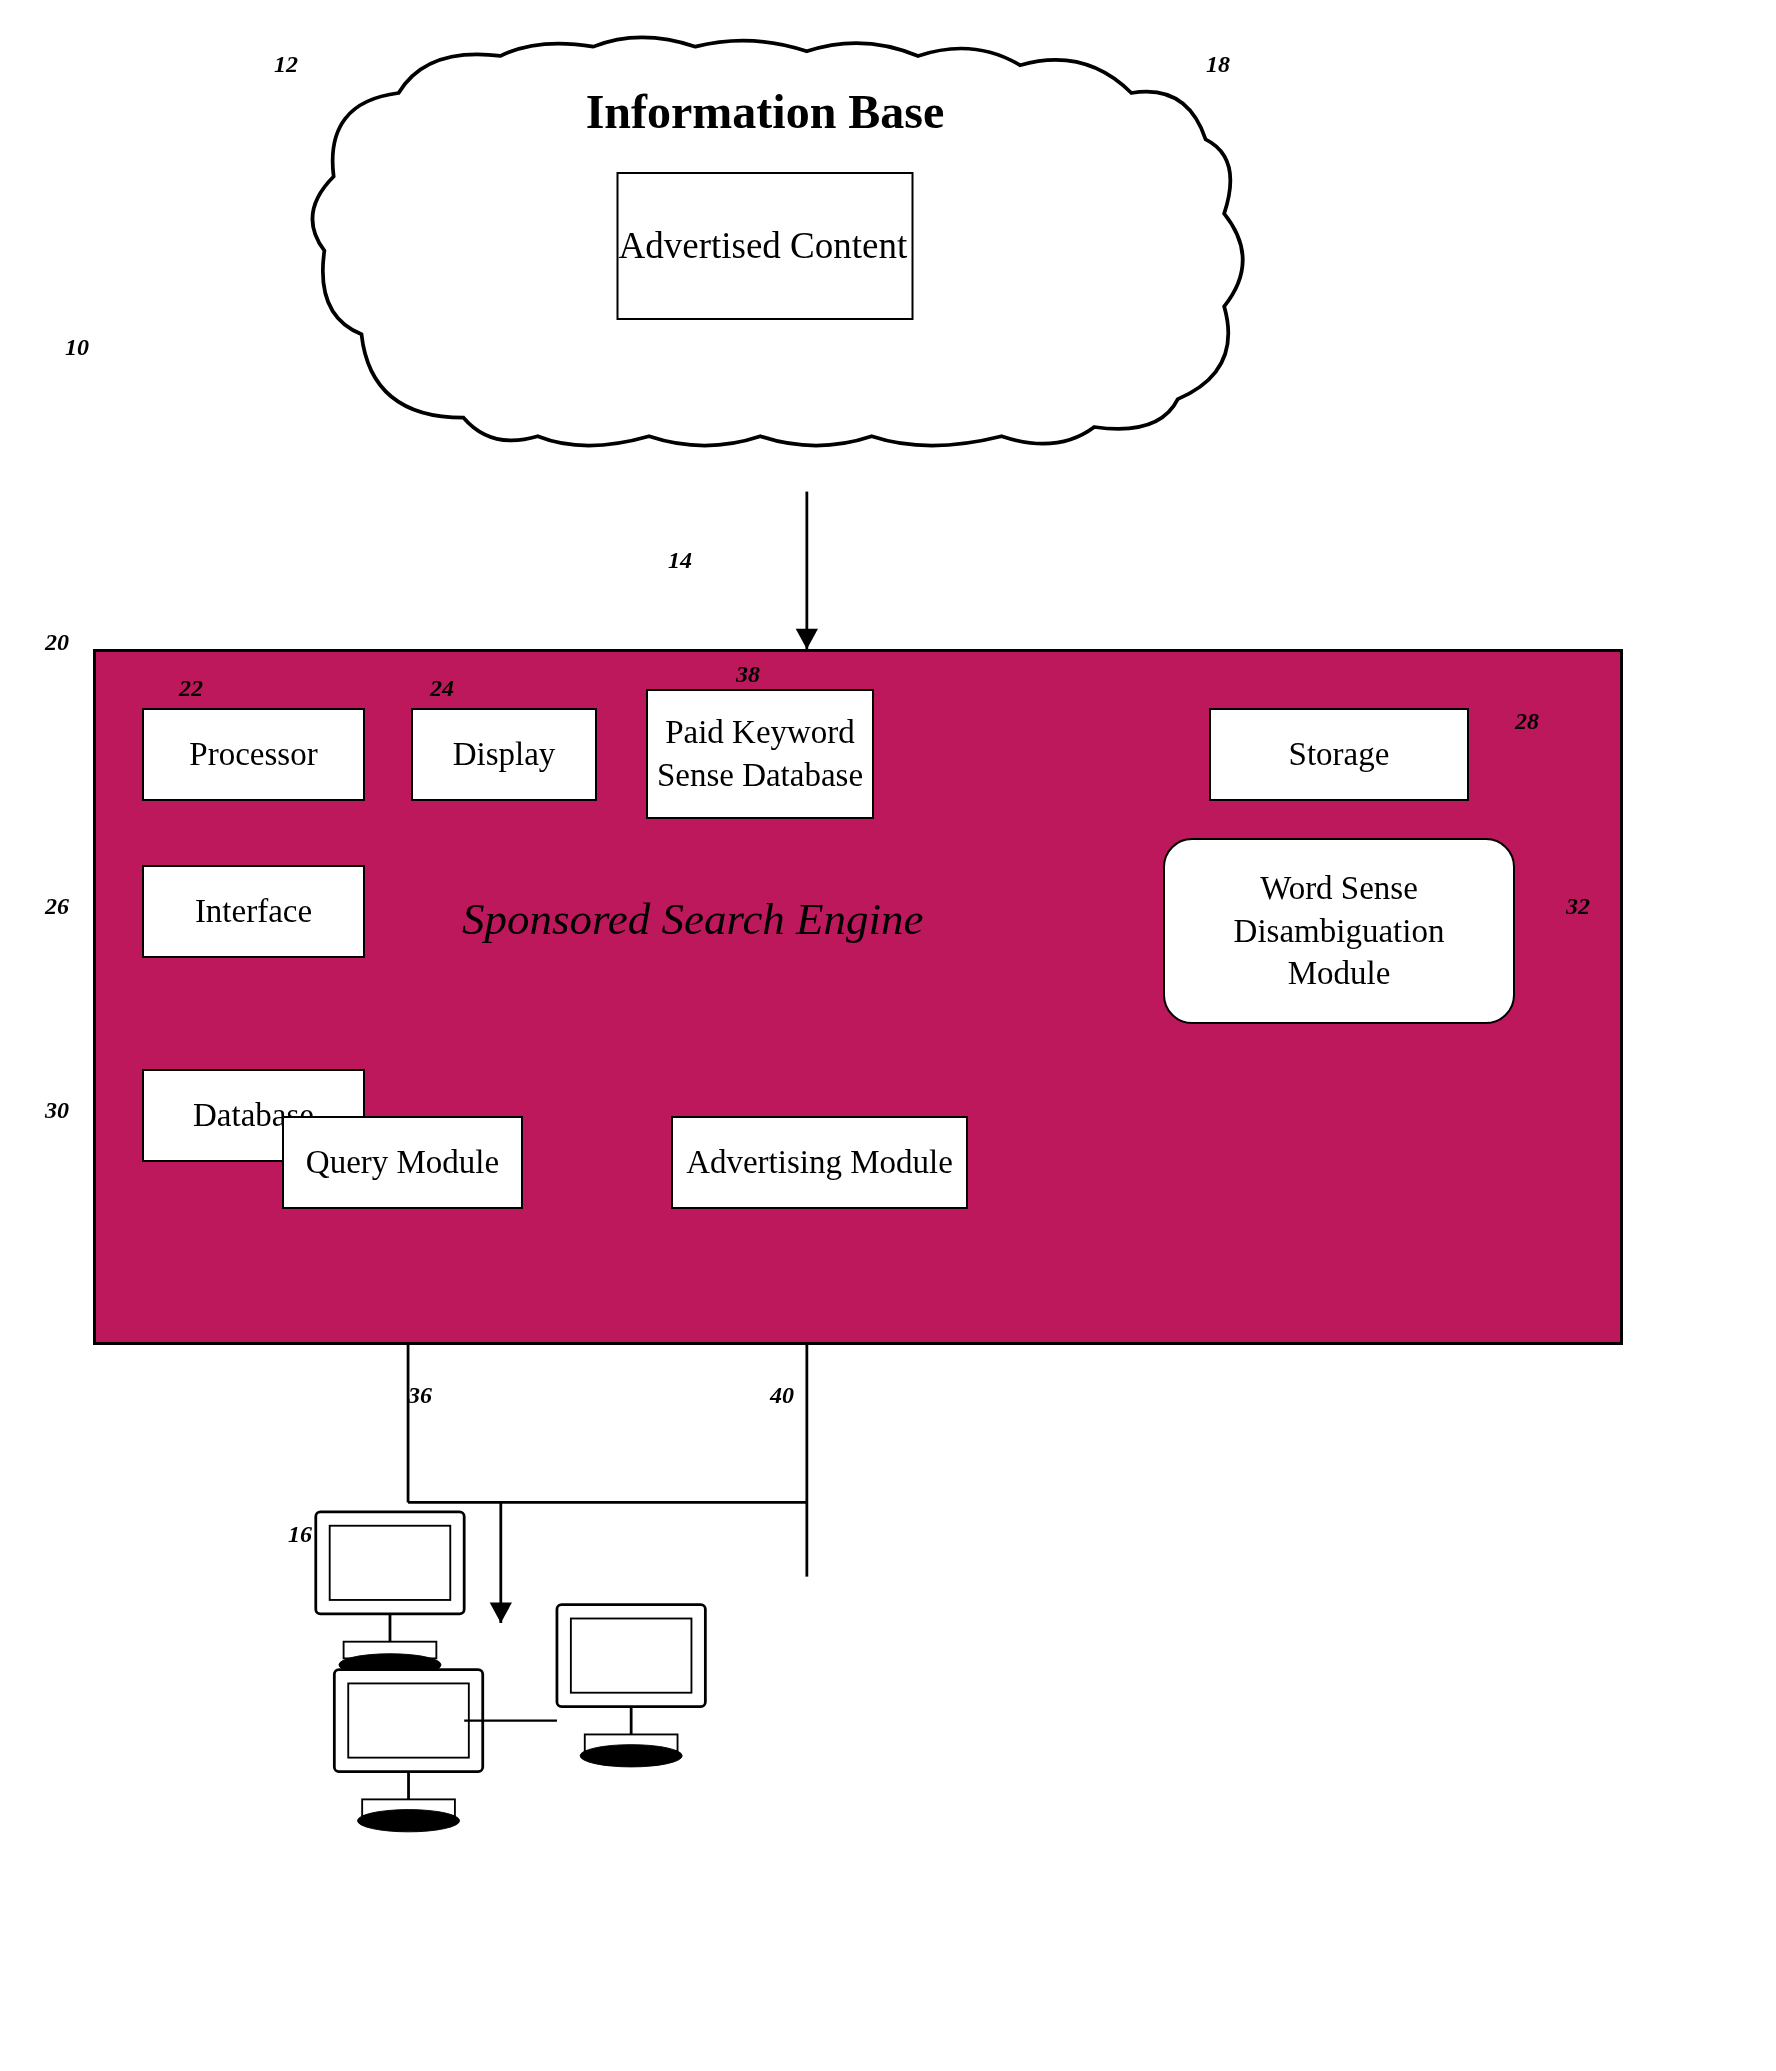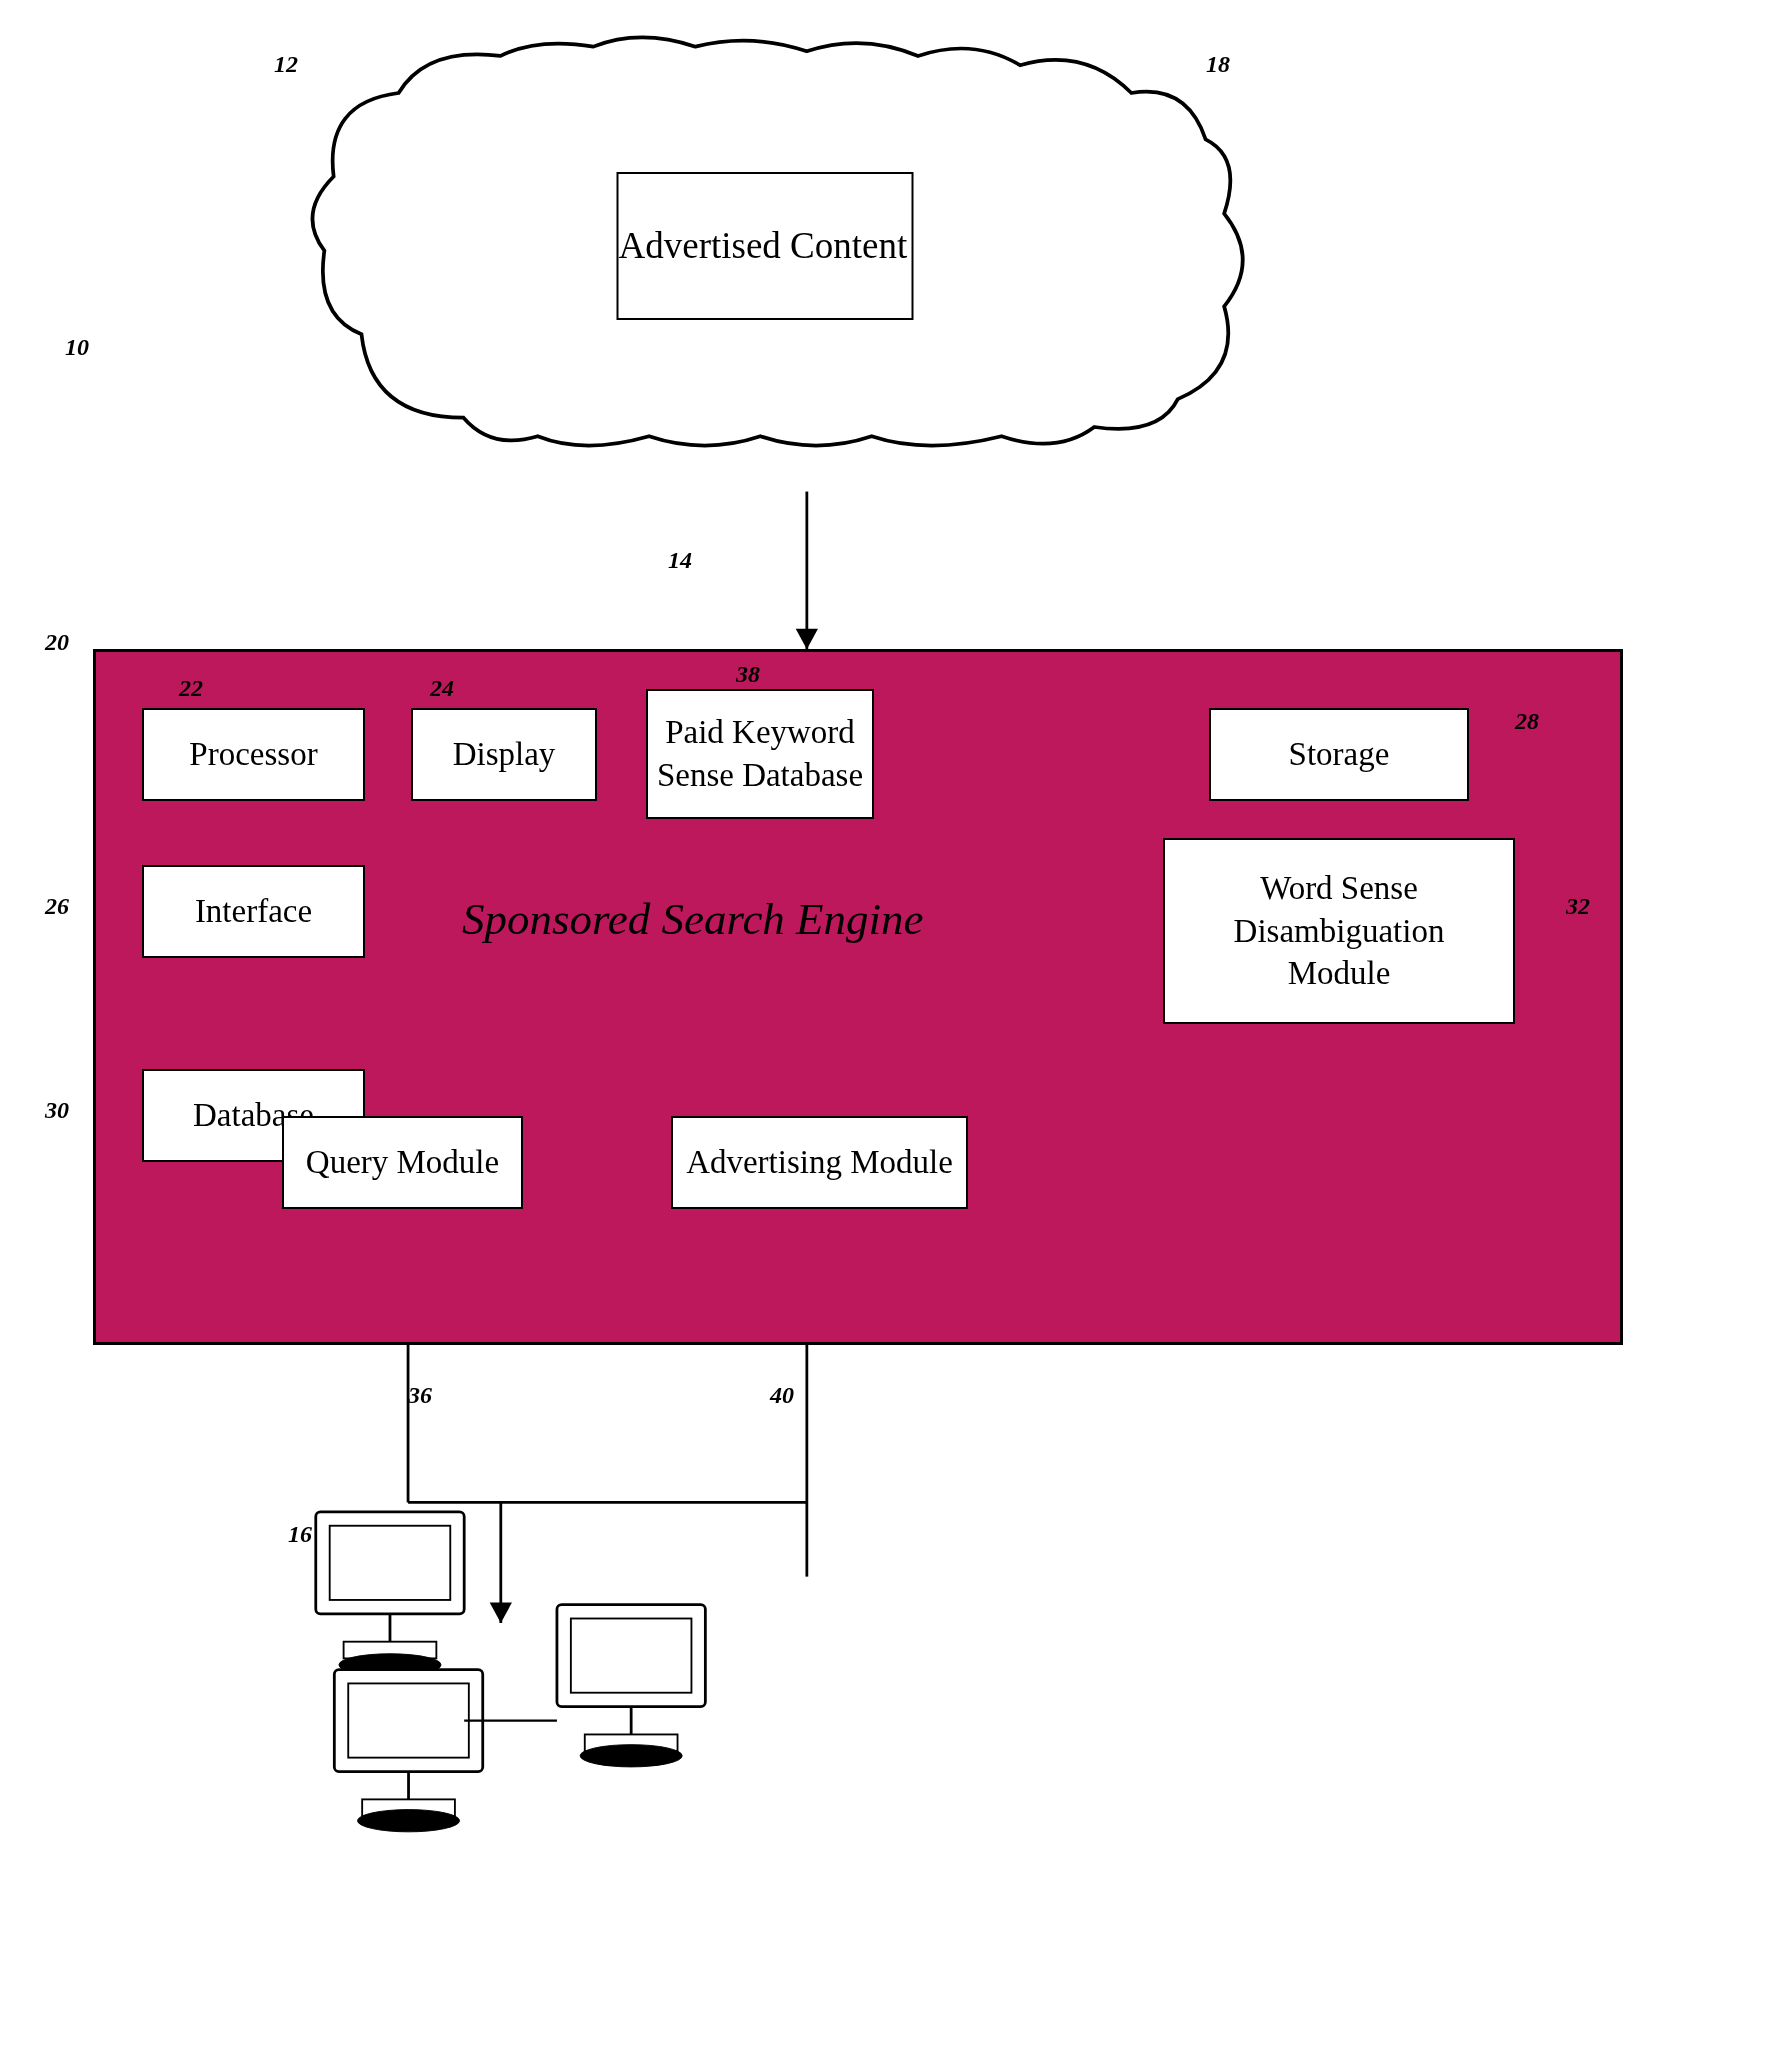--- a/index.html
+++ b/index.html
@@ -154,20 +154,21 @@
         Q 840,460 780,440
         Q 700,460 640,440
         Q 580,460 520,440
         Q 460,460 400,440
         Q 330,460 280,440
         Q 230,455 200,420
         Z
       " fill="white" stroke="black" stroke-width="4"></path>
     </svg>
 
+    <div class="cloud-label">Information Base</div>
 
     <div class="advertised-content-box">
       <span>Advertised Content</span>
     </div>
   </div>
 
   <div class="label-num" style="top:51px; left:274px;">12</div>
 
   <div class="label-num" style="top:51px; left:1206px;">18</div>
 
@@ -204,21 +205,21 @@
     <div class="label-num" style="top:56px; left:1419px;">28</div>
 
     <div class="internal-box" style="top:213px; left:46px; width:223px; height:93px;">
       <span>Interface</span>
     </div>
 
     <div class="label-num" style="top:241px; left:-51px;">26</div>
 
     <div class="sse-label" style="top:241px; left:334px;margin-left:32px;">Sponsored Search Engine</div>
 
-    <div class="internal-box" style="top:186px; left:1067px; width:352px; height:186px;">
+    <div class="internal-box" style="top:186px; left:1067px; width:352px; height:186px;border-radius:29px;">
       <span>Word Sense<br>Disambiguation<br>Module</span>
     </div>
 
     <div class="label-num" style="top:241px; left:1470px;">32</div>
 
     <div class="internal-box" style="top:417px; left:46px; width:223px; height:93px;">
       <span>Database</span>
     </div>
 
     <div class="label-num" style="top:445px; left:-51px;">30</div>

